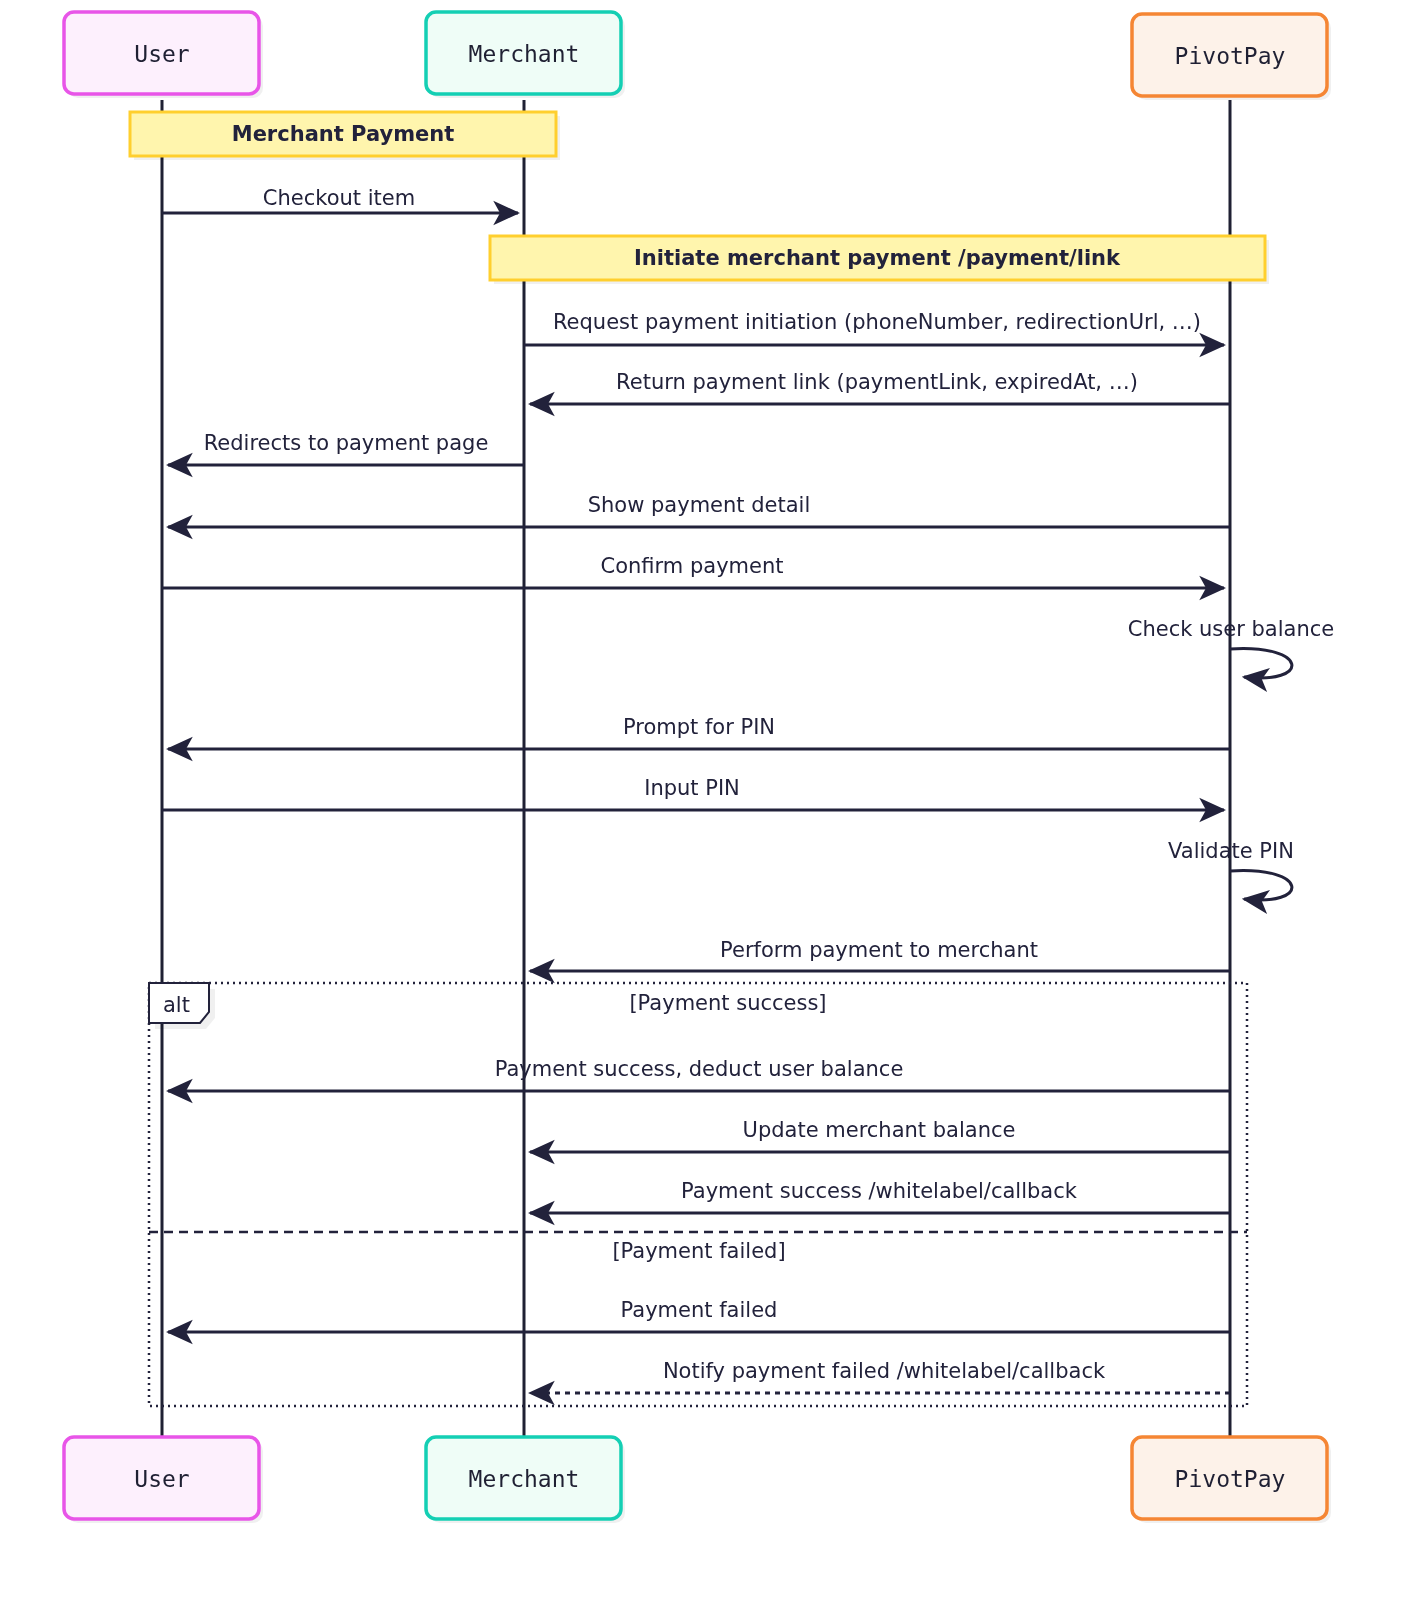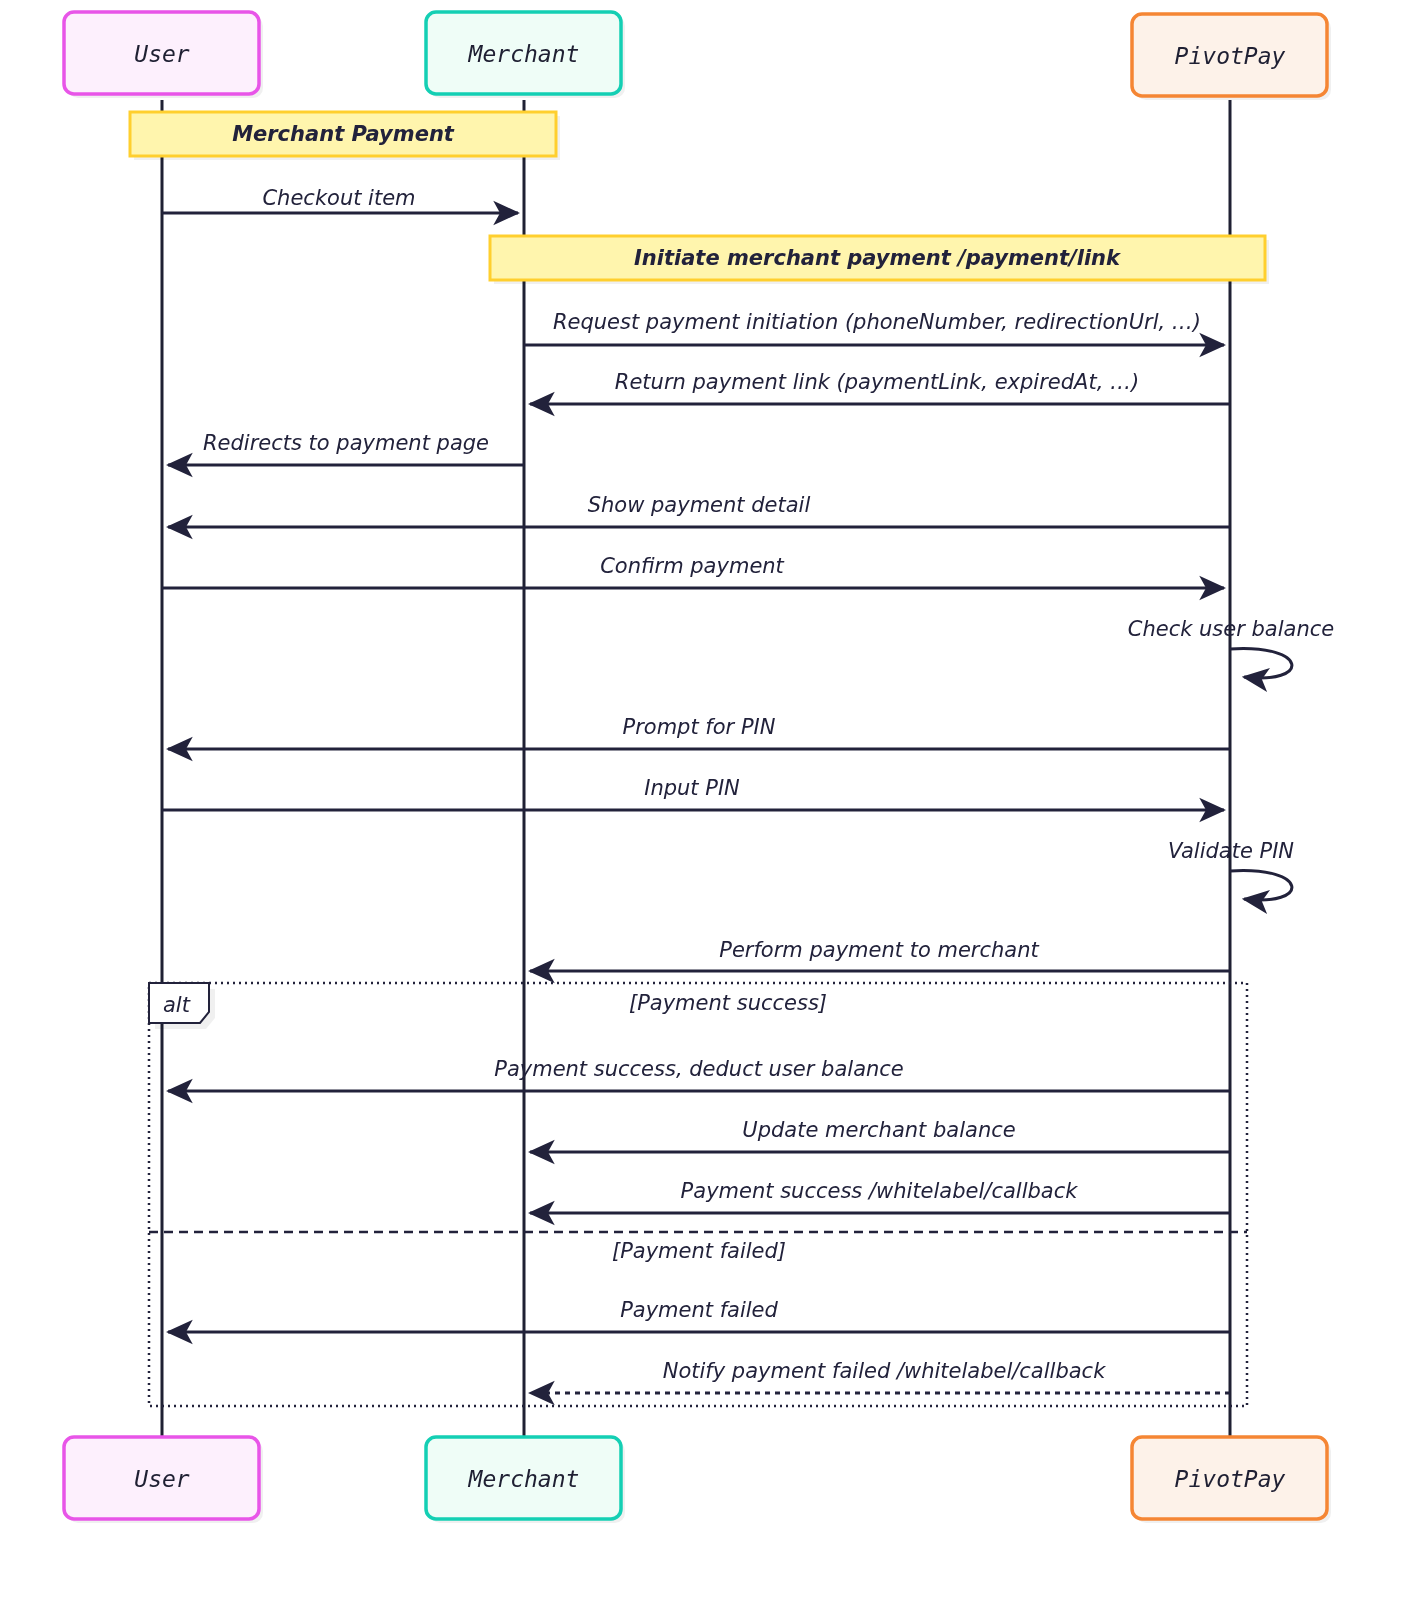--- a/index.html
+++ b/index.html
@@ -10,21 +10,20 @@
   }
   body {
     font-family: "DejaVu Sans", sans-serif;
   }
   #canvas {
     position: relative;
     width: 1424px;
     height: 1600px;
     background: #ffffff;
     overflow: hidden;
-    font-style: italic;
   }
   svg.diagram {
     position: absolute;
     left: 0;
     top: 0;
     width: 1424px;
     height: 1600px;
   }
   
   .actor-rect {

